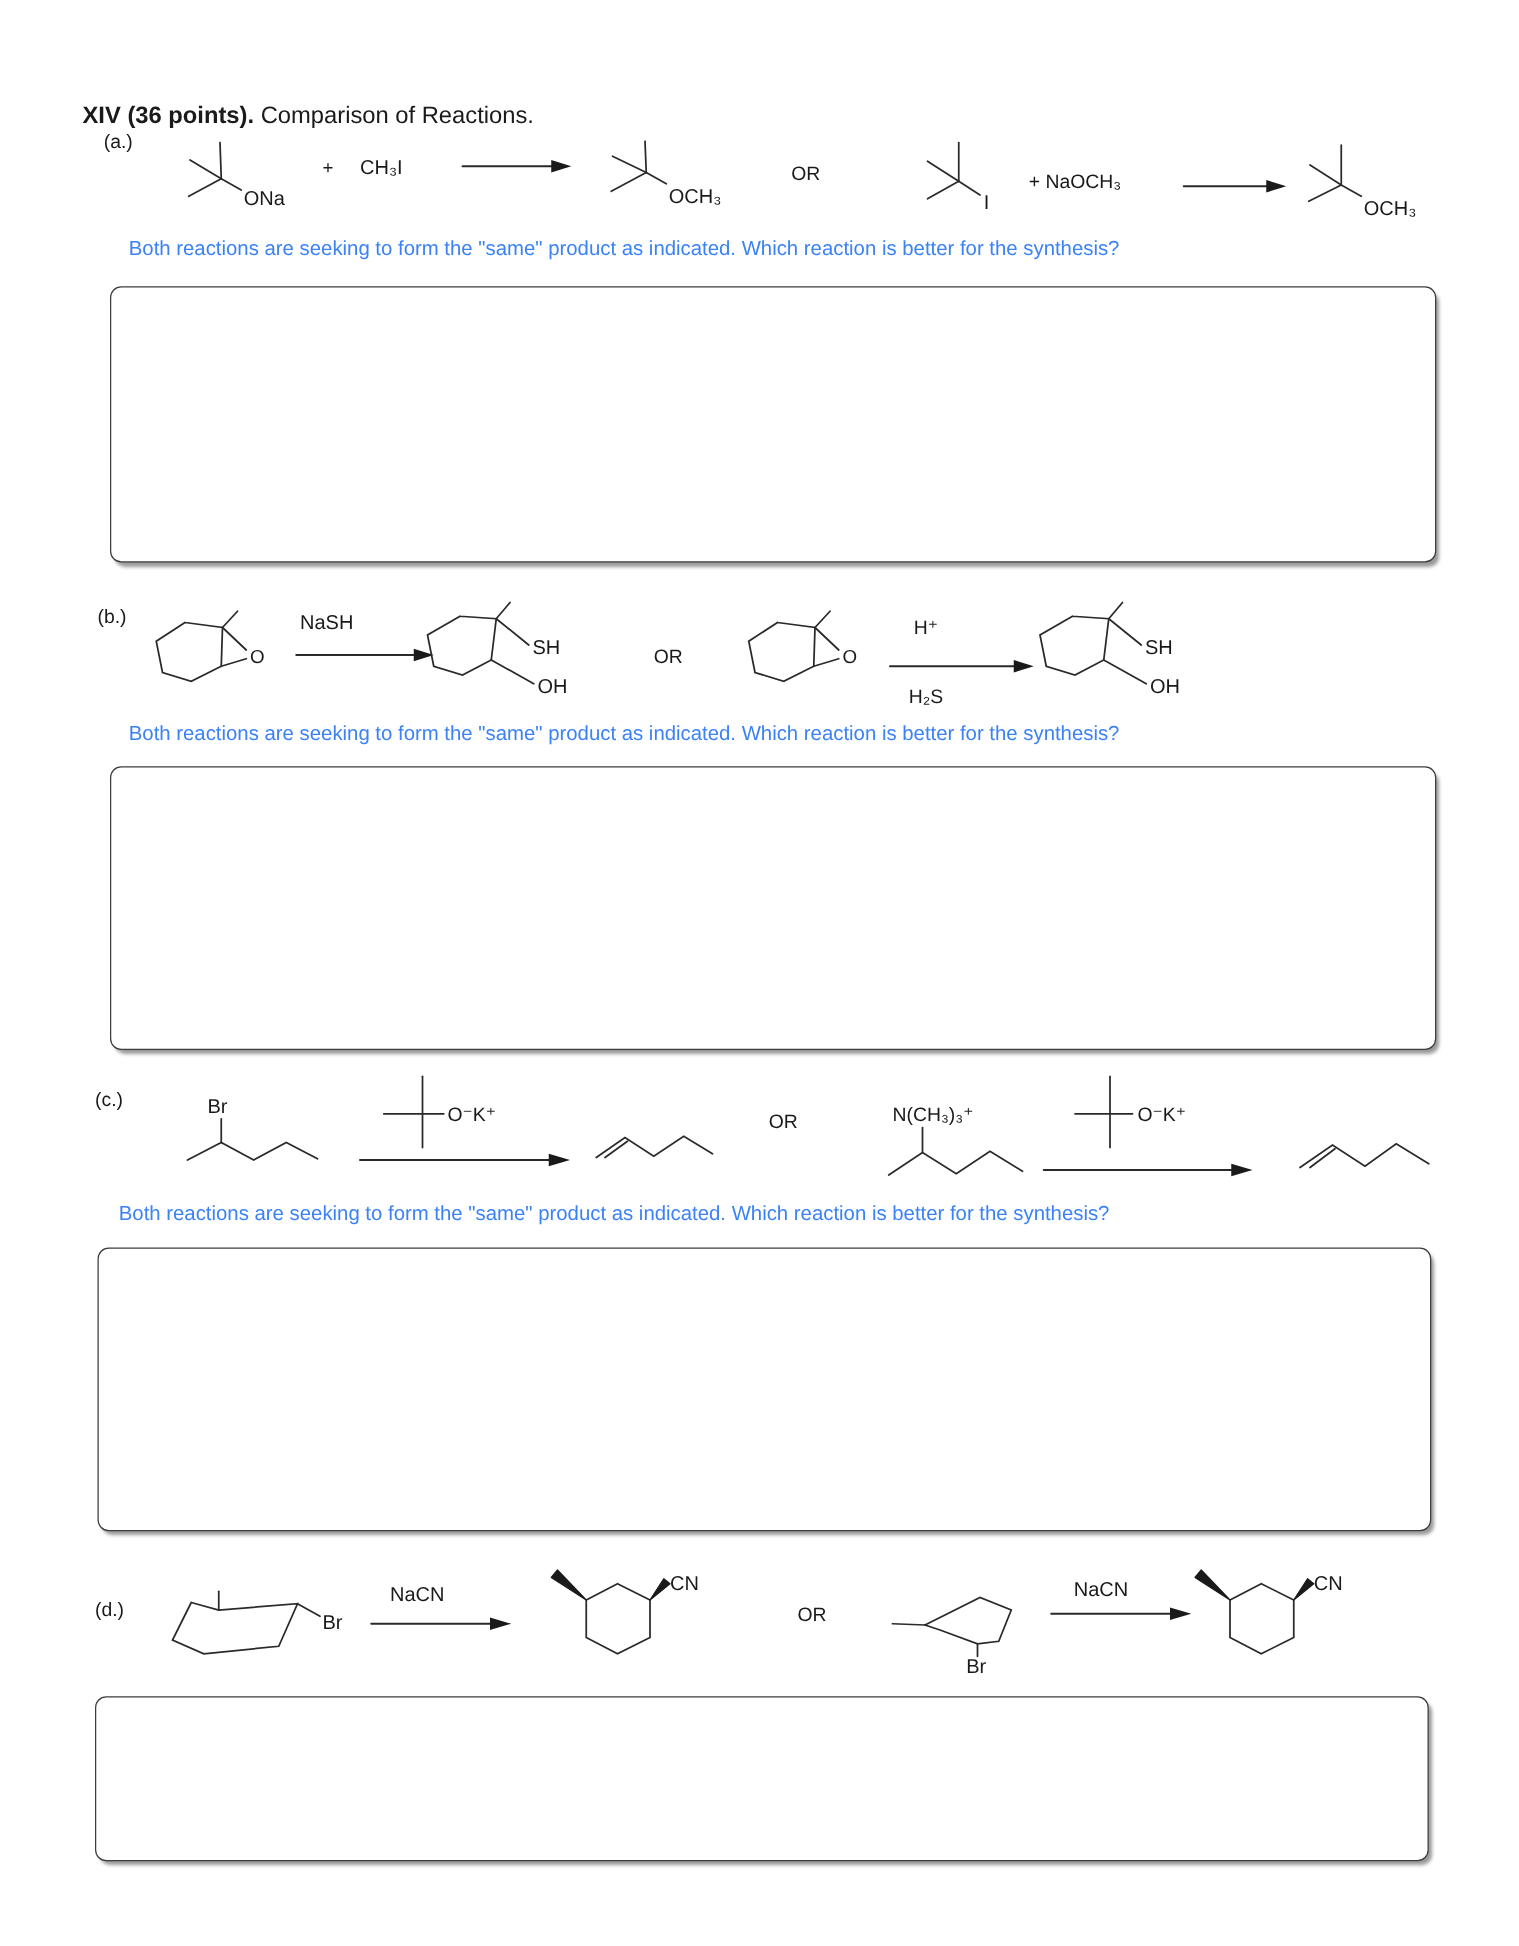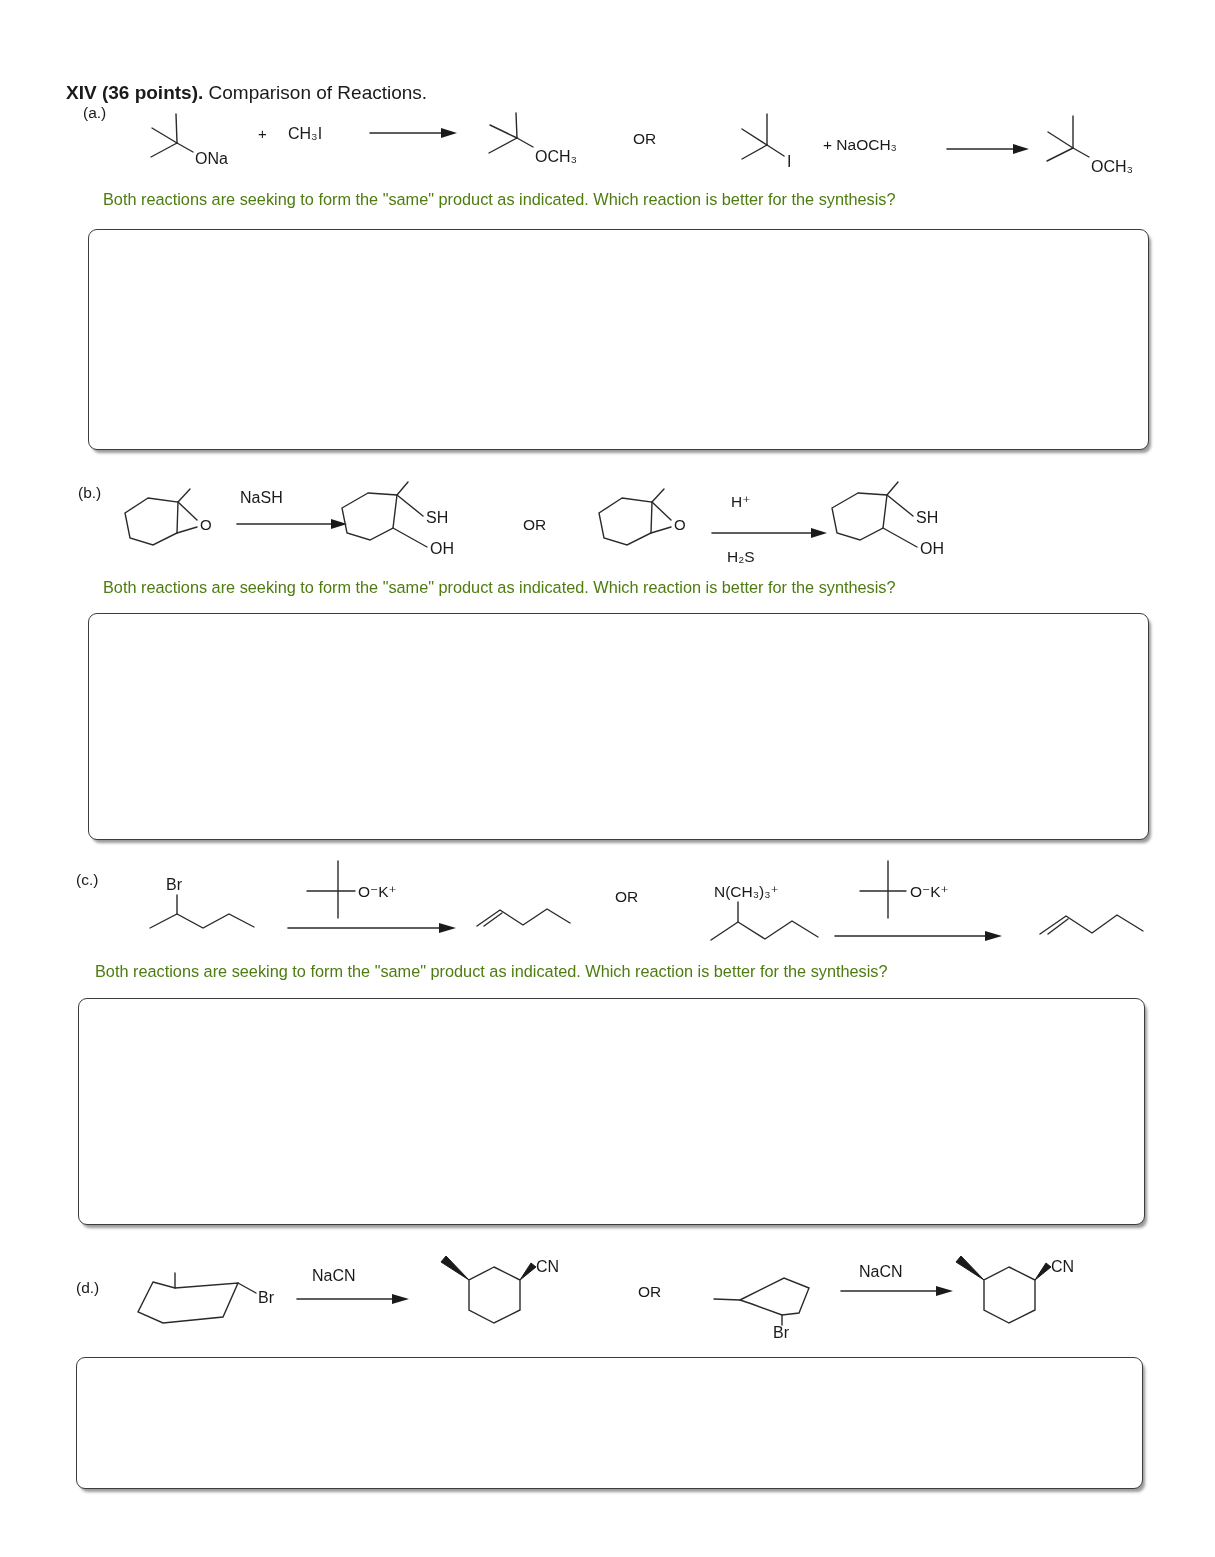--- a/index.html
+++ b/index.html
@@ -1,20 +1,20 @@
 <!DOCTYPE html>
 <html><head>
 <meta charset="utf-8">
 <style>
   html,body{margin:0;padding:0;background:#ffffff;}
   #page{position:relative;width:1215px;height:1557px;background:#ffffff;overflow:hidden;
         font-family:"Liberation Sans","DejaVu Sans",sans-serif;color:#1a1a1a;}
   .title{position:absolute;left:66px;top:48px;font-size:19px;margin-top:34px;}
   .title .b{font-weight:bold;}
-  .question{position:absolute;font-size:16.3px;color:#4d7c0f;white-space:nowrap;}
+  .question{position:absolute;font-size:16.3px;color:#3b82f6;white-space:nowrap;}
   .answer-box{position:absolute;background:#ffffff;border:1.6px solid #3d3d3d;border-radius:9px;
               box-shadow:3px 4px 3px -1px rgba(0,0,0,0.40);}
   svg.row{position:absolute;left:0;overflow:visible;}
   svg.row line, svg.row polyline{stroke:#2a2a2a;stroke-width:1.4;fill:none;stroke-linecap:round;}
   svg.row line.arrow{stroke-width:1.6;}
   svg.row polygon.head{fill:#1a1a1a;stroke:none;}
   svg.row polygon.wedge{fill:#1a1a1a;stroke:#1a1a1a;stroke-width:1;stroke-linejoin:round;}
   svg.row text{fill:#1a1a1a;font-family:"Liberation Sans","DejaVu Sans",sans-serif;}
   .t15{font-size:15px;} .t155{font-size:15.5px;} .t16{font-size:16px;}
 </style>

